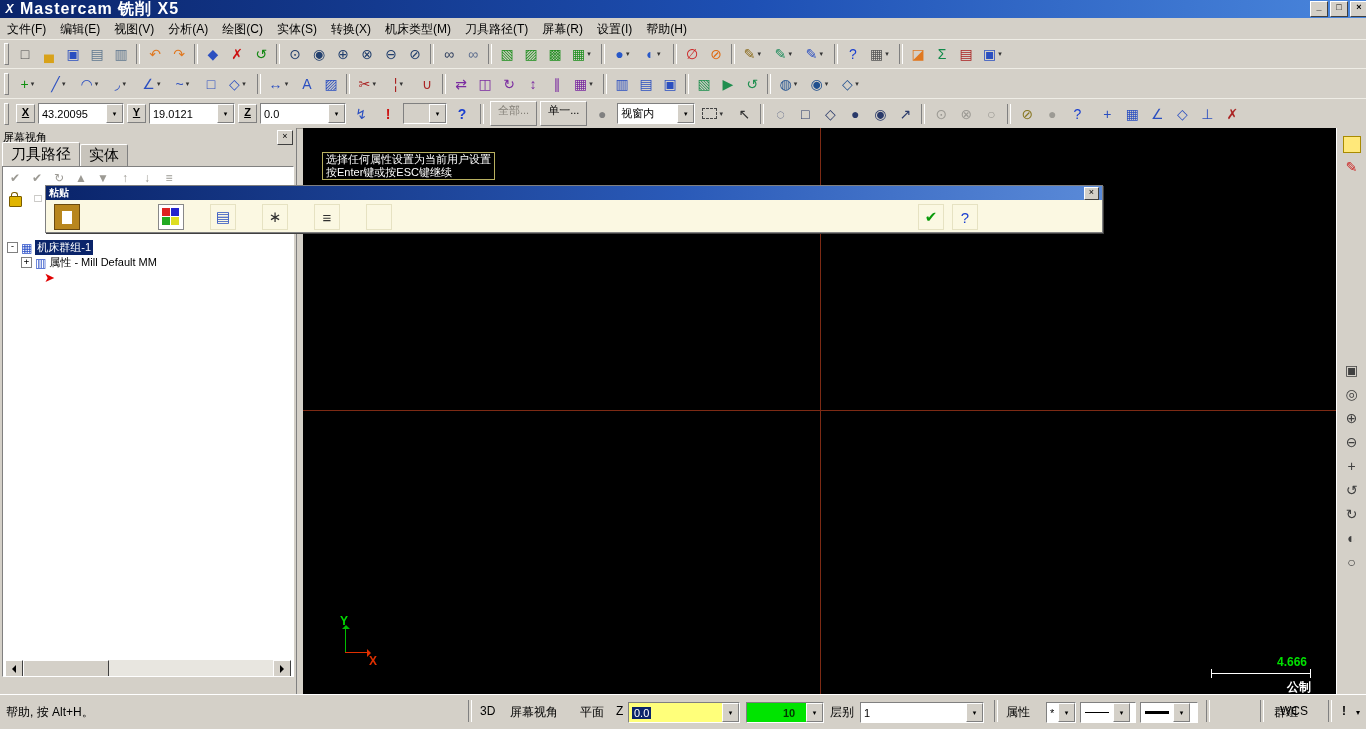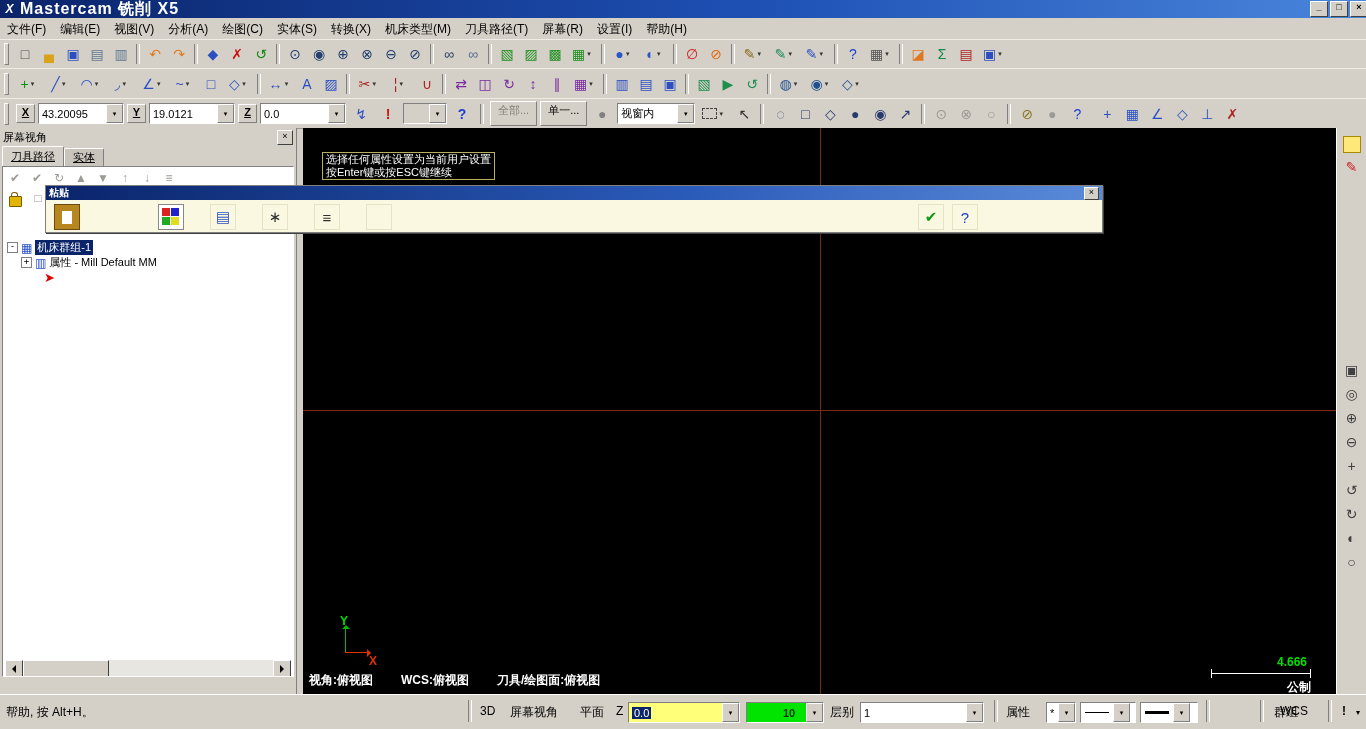--- a/index.html
+++ b/index.html
@@ -48,21 +48,21 @@
   .selbtn.disabled{color:#848078;}
   .dashrect{width:13px;height:9px;border:1px dashed #444;}
   .spacer{flex:1;}
   
   .panel{position:absolute;left:0;top:128px;width:296px;height:566px;background:#d4d0c8;border-right:1px solid #808080;}
   .panel-header{height:17px;display:flex;align-items:center;padding:1px 3px;font-size:11px;}
   .panel-close{margin-left:auto;width:14px;height:13px;background:#d4d0c8;border:1px solid;
     border-color:#fff #404040 #404040 #fff;font-size:9px;line-height:10px;text-align:center;}
   .tabs{display:flex;align-items:flex-end;height:20px;padding-left:2px;}
   .tab{border:1px solid #808080;border-bottom:none;border-left-color:#fff;border-top-color:#fff;
-    padding:2px 8px 3px;font-size:11px;background:#d4d0c8;border-radius:2px 2px 0 0;text-decoration:underline;}
+    padding:2px 8px 3px;font-size:15px;background:#d4d0c8;border-radius:2px 2px 0 0;}
   .tab.inactive{padding:1px 8px 2px;background:#c8c4bc;}
   .panel-body{position:absolute;left:2px;right:2px;top:38px;bottom:17px;background:#fff;
     border:1px solid;border-color:#808080 #fff #fff #808080;overflow:hidden;}
   .ptb{display:flex;align-items:center;gap:2px;padding:2px 2px 0;}
   .ptb .tbico{width:20px;height:18px;font-size:12px;}
   .ptree{margin-top:33px;font-size:11px;}
   .trow{display:flex;align-items:center;height:15px;gap:3px;padding-left:4px;white-space:nowrap;}
   .trow.indent{padding-left:18px;}
   .exp{width:9px;height:9px;flex:none;border:1px solid #808080;background:#fff;font-size:9px;
     line-height:7px;text-align:center;font-family:"DejaVu Sans Mono",monospace;}
@@ -595,25 +595,20 @@
     <div class="vline"></div>
     <div class="hline"></div>
     <div class="axes">
       <span class="ax-ylab">Y</span>
       <span class="ax-yarr"></span>
       <span class="ax-yline"></span>
       <span class="ax-xline"></span>
       <span class="ax-xarr"></span>
       <span class="ax-xlab">X</span>
     </div>
-    <div class="vstatus">
-      <span>视角:俯视图</span>
-      <span>WCS:俯视图</span>
-      <span>刀具/绘图面:俯视图</span>
-    </div>
     <div class="scalebox">
       <div class="scaleval">4.666</div>
       <div class="scaleline">
           <span class="mid"></span>
         </div>
       <div class="scaleunit">公制</div>
     </div>
   </div>
 
   <div class="rightbar">

